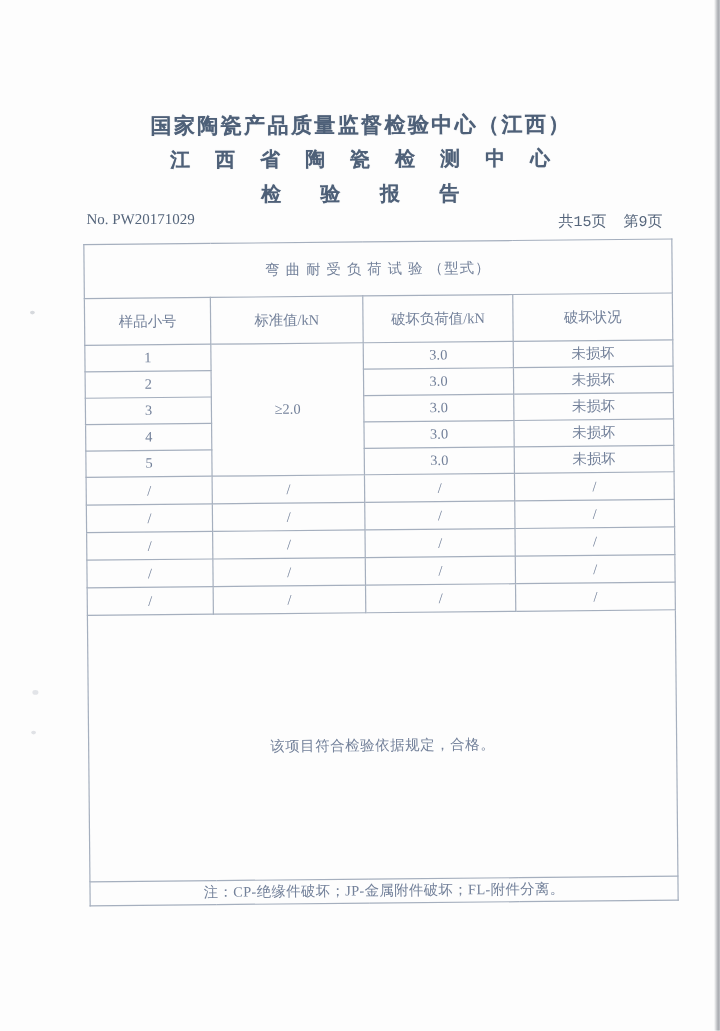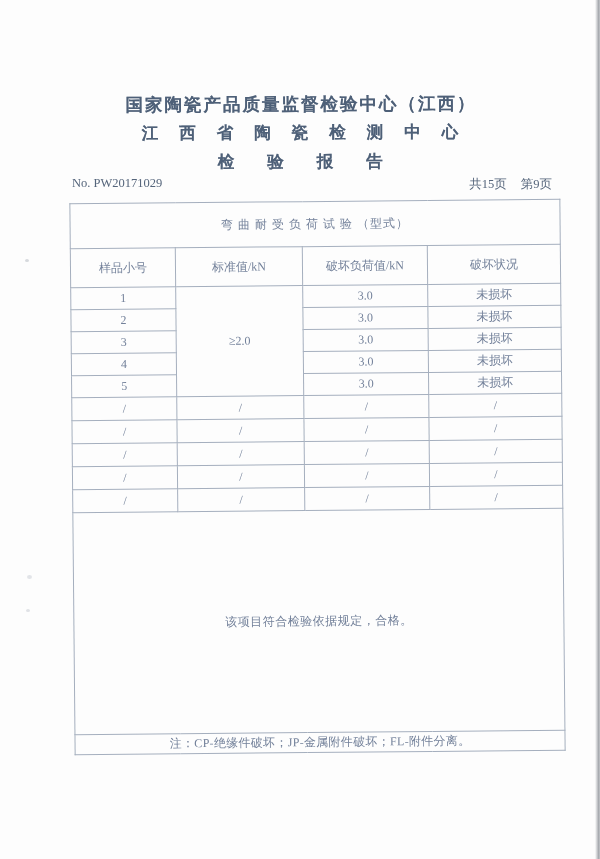--- a/index.html
+++ b/index.html
@@ -71,21 +71,21 @@
     position: absolute;
     left: 72px;
     top: 176px;
     width: 480px;
     display: flex;
     justify-content: space-between;
     align-items: flex-start;
     font-size: 12.5px;
     color: #55657b;
   }
-  .pages { white-space: nowrap; }
+  .pages { white-space: nowrap; font-family: Liberation Mono, monospace; }
   .pages .gap { display: inline-block; width: 14px; }
 
   
   .table-wrap {
     position: absolute;
     left: 72px;
     top: 201px;
     width: 490px;
     transform: rotate(-0.55deg);
     transform-origin: 50% 50%;

